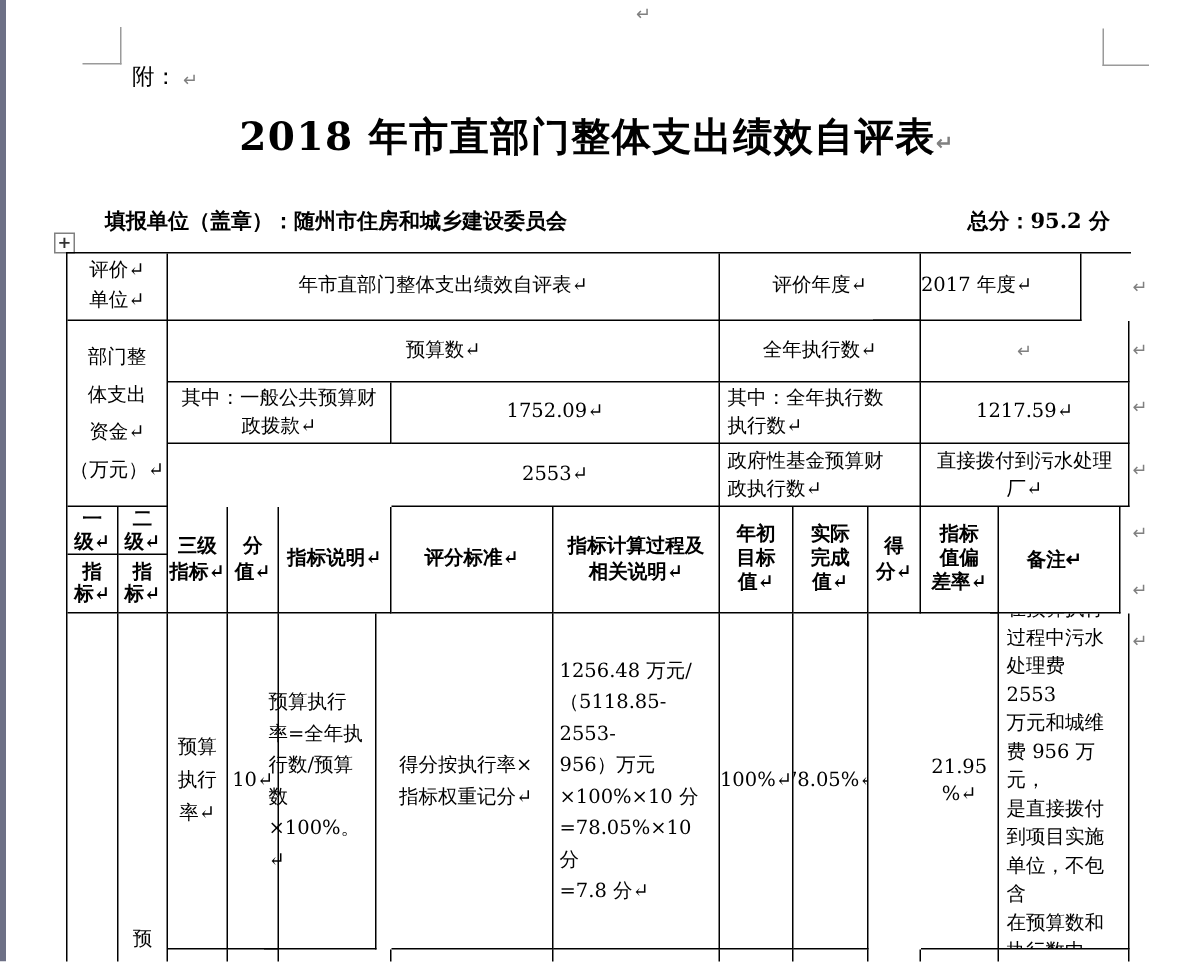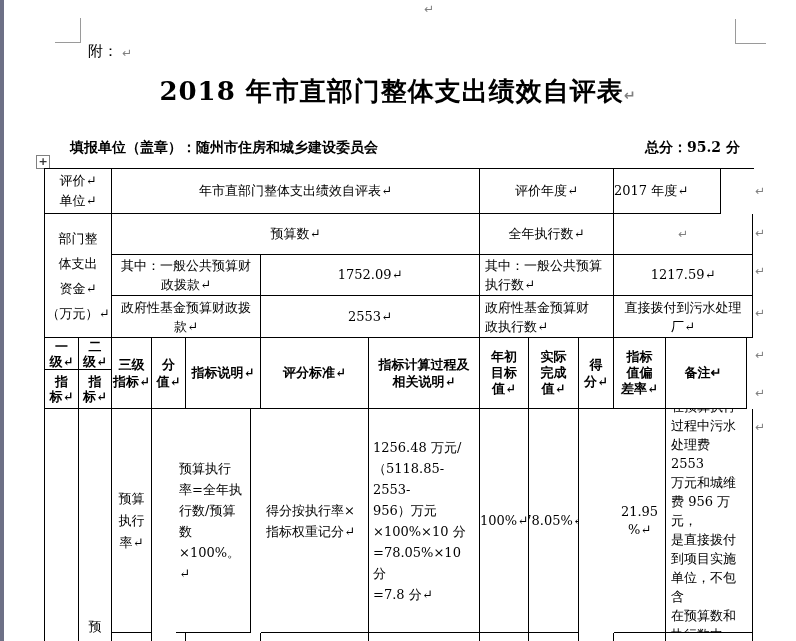--- a/index.html
+++ b/index.html
@@ -65,26 +65,24 @@
 体支出
 资金↵
 （万元）↵</div>
     <div class="cell" style="left:67px;top:45px;width:368px;height:41px;">预算数↵</div>
     <div class="cell" style="left:435px;top:45px;width:134px;height:41px;">全年执行数↵</div>
     <div class="cell" style="left:569px;top:45px;width:139px;height:41px;"><span class="pm">↵</span></div>
 
     <div class="cell lh19" style="left:67px;top:86px;width:149px;height:41px;">其中：一般公共预算财
 政拨款↵</div>
     <div class="cell" style="left:216px;top:86px;width:219px;height:41px;">1752.09↵</div>
-    <div class="cell left lh19" style="left:435px;top:86px;width:134px;height:41px;">其中：一般公共预算
+    <div class="cell left lh19" style="left:435px;top:86px;width:134px;height:41px;">其中：全年执行数
 执行数↵</div>
     <div class="cell" style="left:569px;top:86px;width:139px;height:41px;">1217.59↵</div>
 
-    <div class="cell lh19" style="left:67px;top:127px;width:149px;height:42px;">政府性基金预算财政拨
-款↵</div>
     <div class="cell" style="left:216px;top:127px;width:219px;height:42px;">2553↵</div>
     <div class="cell left lh19" style="left:435px;top:127px;width:134px;height:42px;">政府性基金预算财
 政执行数↵</div>
     <div class="cell lh19" style="left:569px;top:127px;width:139px;height:42px;">直接拨付到污水处理
 厂↵</div>
 
     <div class="cell bold lh15" style="left:0;top:169px;width:34px;height:32px;">一
 级↵</div>
     <div class="cell bold lh15" style="left:34px;top:169px;width:33px;height:32px;">二
 级↵</div>
@@ -111,20 +109,21 @@
     <div class="cell bold lh16" style="left:569px;top:169px;width:52px;height:71px;">指标
 值偏
 差率↵</div>
     <div class="cell bold" style="left:615px;top:169px;width:87px;height:71px;font-family:Liberation Serif, serif;">备注↵</div>
 
     <div class="cell nobottom" style="left:0;top:240px;width:34px;height:233px;"></div>
     <div class="cell nobottom vbottom" style="left:34px;top:240px;width:33px;height:233px;">预</div>
     <div class="cell lh22" style="left:67px;top:240px;width:40px;height:224px;">预算
 执行
 率↵</div>
+    <div class="cell" style="left:107px;top:240px;width:34px;height:224px;">10↵</div>
     <div class="cell left lh21" style="left:131px;top:240px;width:75px;height:224px;padding:0 3px;">预算执行
 率=全年执
 行数/预算
 数×100%。↵</div>
     <div class="cell left lh21" style="left:216px;top:240px;width:108px;height:224px;">得分按执行率×
 指标权重记分↵</div>
     <div class="cell left lh21" style="left:324px;top:240px;width:111px;height:224px;padding:0 4px;">1256.48 万元/
 （5118.85-2553-
 956）万元
 ×100%×10 分

